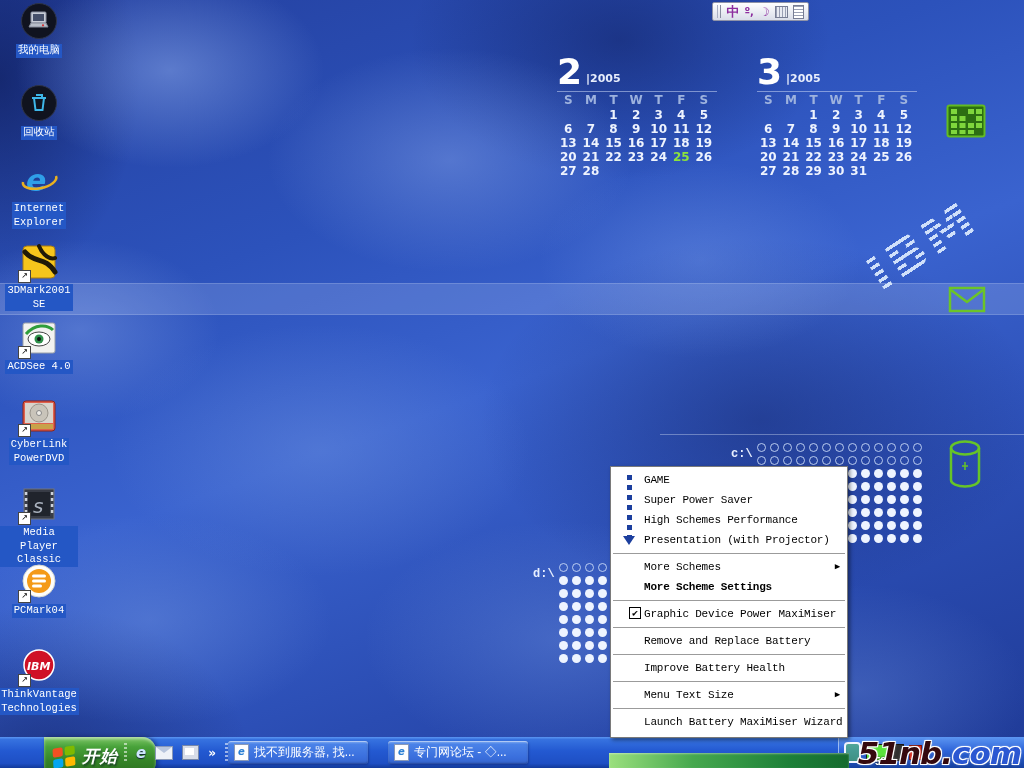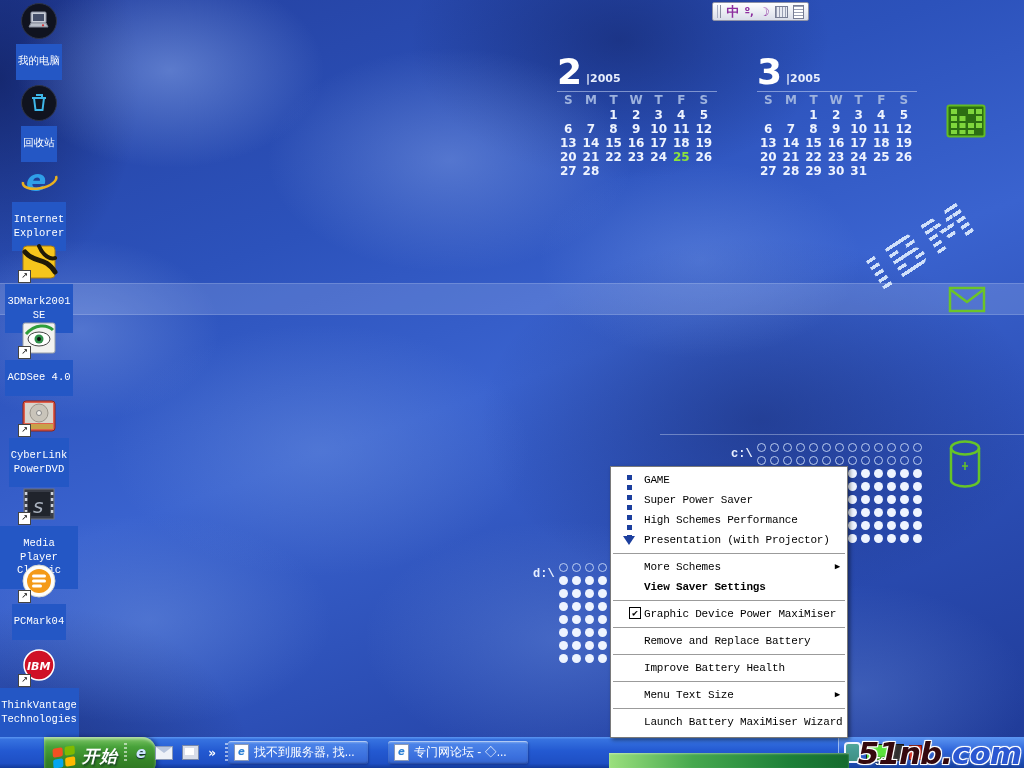--- a/index.html
+++ b/index.html
@@ -40,21 +40,21 @@
   .cal-year{position:absolute;left:29px;bottom:3px;font:bold 11px "DejaVu Sans",sans-serif;color:#e8eefc;}
   .cal-rule{border-top:1px solid rgba(200,214,244,.55);margin:3px 0 1px;}
   .cal-grid{display:grid;grid-template-columns:repeat(7,22.6px);}
   .cal-dh{color:#9db2de;font:bold 12px/15px "DejaVu Sans",sans-serif;text-align:center;height:15px;}
   .cal-d{color:#eef3fe;font:bold 12px/14px "DejaVu Sans",sans-serif;text-align:center;height:14px;}
   .cal-d.hl{color:#8ce33c;}
   
   .di{position:absolute;left:0;width:78px;display:flex;flex-direction:column;align-items:center;gap:2px;}
   .di .art{width:42px;height:40px;position:relative;display:flex;align-items:center;justify-content:center;}
   .di .lbl{font:10.5px/1.3 "Liberation Mono",monospace;color:#fff;background:#2457c5;
-    padding:11px 2px;text-align:center;white-space:pre-line;}
+    padding:0 2px;text-align:center;white-space:pre-line;}
   .sc{position:absolute;left:0;bottom:-1px;width:11px;height:11px;background:#fff;border:1px solid #444;
     font-size:8px;line-height:10px;text-align:center;color:#000;}
   
   .drive{position:absolute;z-index:5;}
   .drive .dlabel{font:bold 12px "Liberation Mono",monospace;color:#e8efff;}
   .drive .dots{position:absolute;left:24px;top:-2px;display:grid;grid-template-columns:repeat(13,13px);grid-auto-rows:13px;}
   .drive-c{left:731px;top:443px;} .drive-d{left:533px;top:563px;}
   .dot{align-self:center;justify-self:center;border-radius:50%;}
   .dot.hollow{width:7px;height:7px;border:1.5px solid rgba(200,216,246,.9);}
   .dot.filled{width:9.5px;height:9.5px;background:#eef4ff;}
@@ -624,21 +624,21 @@
       <i></i><i></i><i></i><i></i><i></i><i></i><i></i>
       <span class="head"></span>
     </div>
     <div id="power-menu-items">
         <div class="mi"><span>GAME</span></div>
         <div class="mi"><span>Super Power Saver</span></div>
         <div class="mi"><span>High Schemes Performance</span></div>
         <div class="mi"><span>Presentation (with Projector)</span></div>
         <div class="mi-sep"></div>
         <div class="mi"><span>More Schemes</span><span class="sub">▶</span></div>
-        <div class="mi bold"><span>View Saver Settings</span></div>
+        <div class="mi bold"><span>More Scheme Settings</span></div>
         <div class="mi-sep"></div>
         <div class="mi"><span class="chk">✔</span><span>Graphic Device Power MaxiMiser</span></div>
         <div class="mi-sep"></div>
         <div class="mi"><span>Remove and Replace Battery</span></div>
         <div class="mi-sep"></div>
         <div class="mi"><span>Improve Battery Health</span></div>
         <div class="mi-sep"></div>
         <div class="mi"><span>Menu Text Size</span><span class="sub">▶</span></div>
         <div class="mi-sep"></div>
         <div class="mi"><span>Launch Battery MaxiMiser Wizard</span></div>

